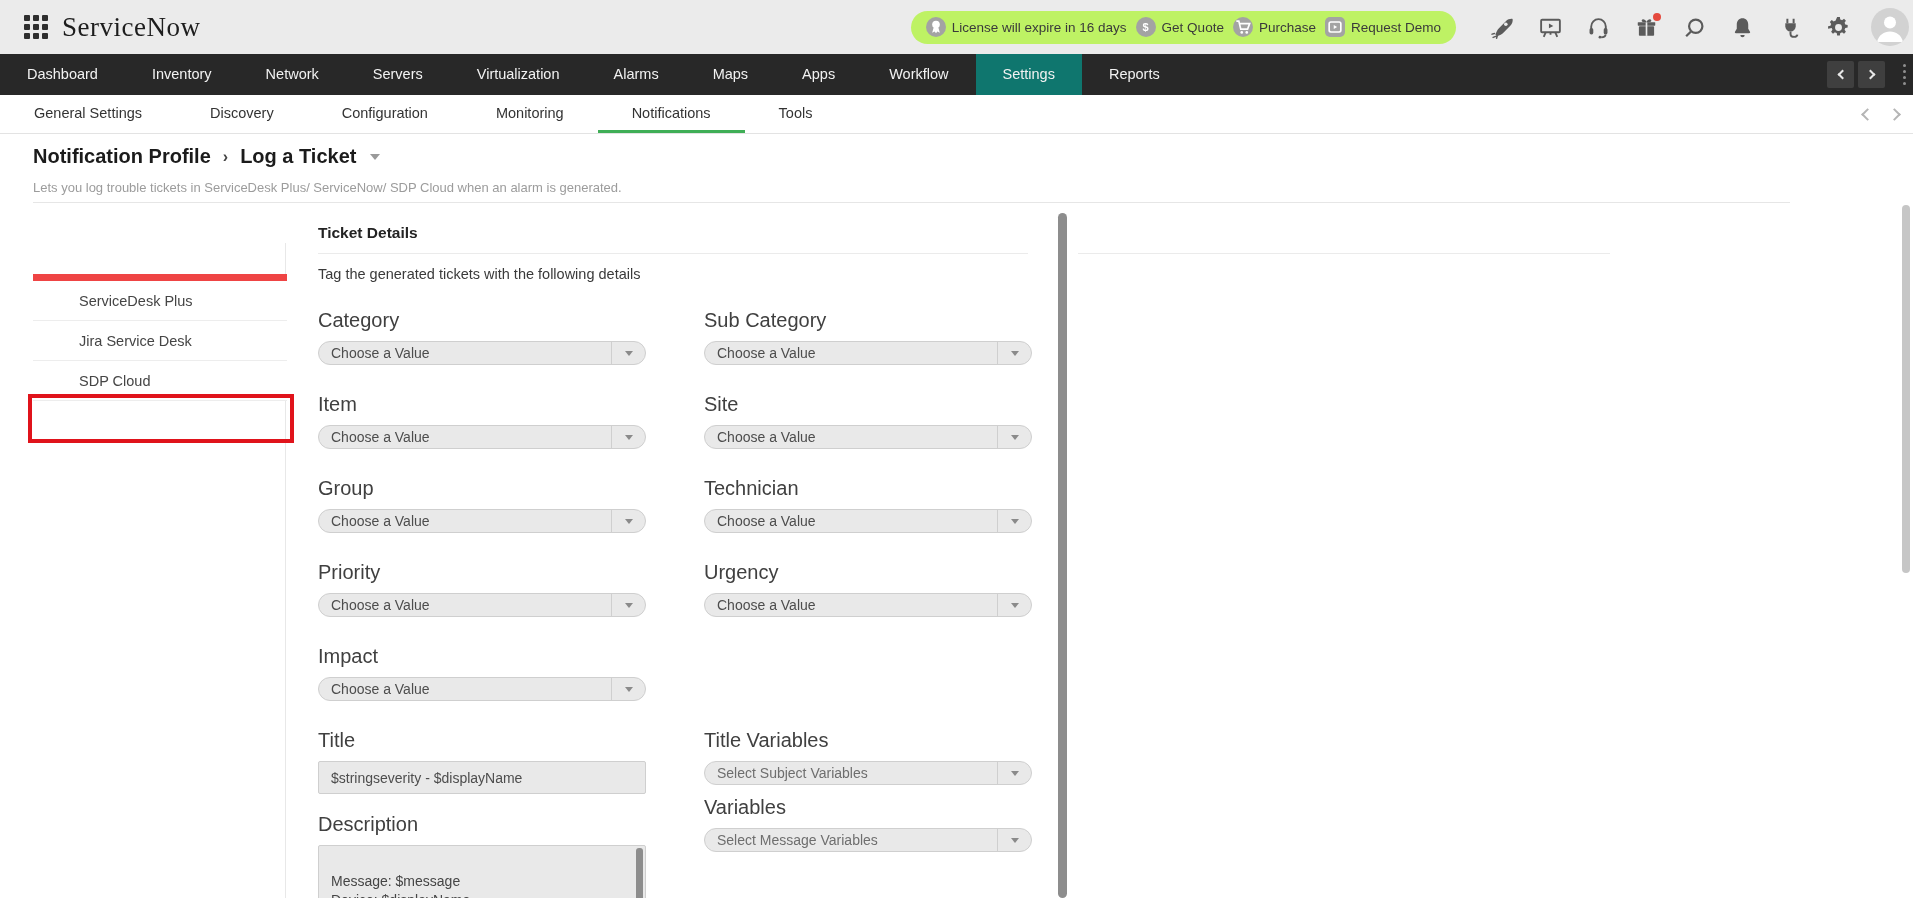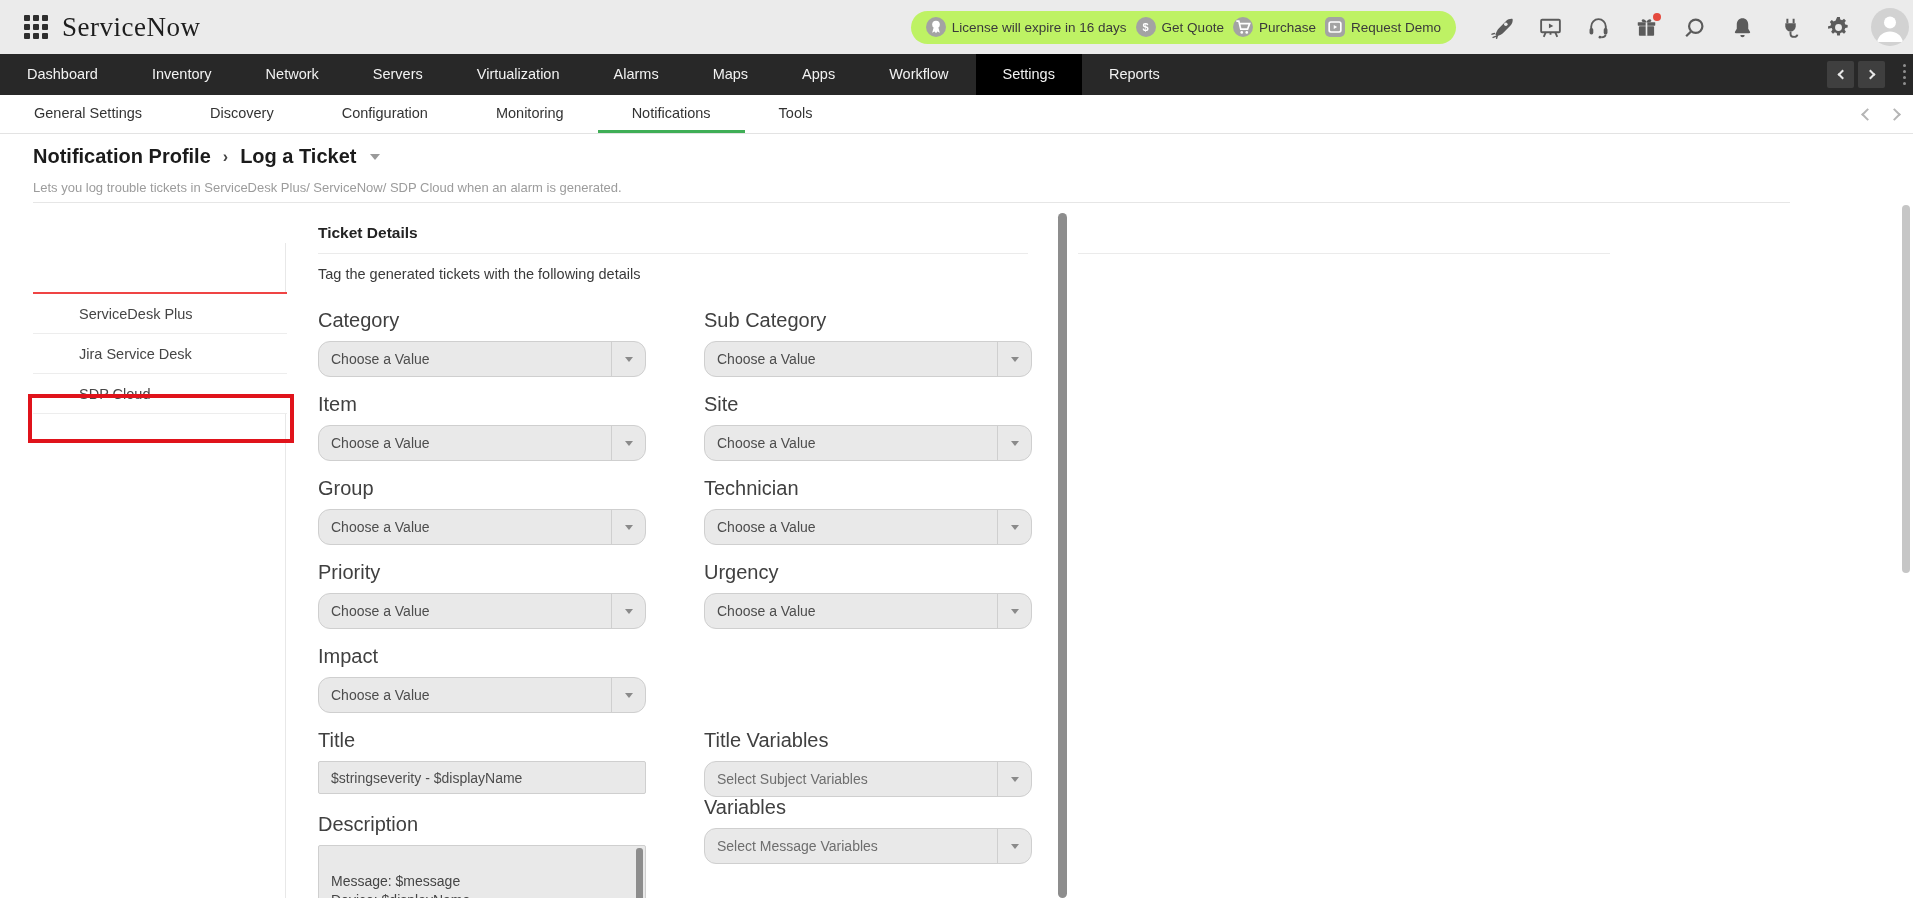--- a/index.html
+++ b/index.html
@@ -27,21 +27,21 @@
   .hd-ic svg { width:25px; height:25px; display:block; }
   .reddot { position:absolute; right:-2px; top:-2px; width:8px; height:8px; border-radius:50%; background:#e5493d; }
   .avatar { width:38px; height:38px; border-radius:50%; background:#d2d2d2; margin-left:20px;
     overflow:hidden; position:relative; cursor:pointer; flex:none; }
   .avatar svg { width:38px; height:38px; }
 
   
   .mainnav { position:absolute; left:0; top:54px; width:1913px; height:41px; background:#282828;
     display:flex; align-items:stretch; }
   .mainnav .item { color:#f2f2f2; font-size:14.5px; line-height:41px; padding:0 27px; cursor:pointer; white-space:nowrap; }
-  .mainnav .item.active { background:#000000; }
+  .mainnav .item.active { background:#0f766e; }
   .mainnav .spacer { flex:1; }
   .navbtn { width:27px; height:27px; background:#3f3f3f; border-radius:2px; margin:7px 2px 0 2px;
     display:flex; align-items:center; justify-content:center; cursor:pointer; }
   .chev { width:7px; height:7px; border-left:2px solid #e8e8e8; border-bottom:2px solid #e8e8e8; }
   .chev.l { transform:rotate(45deg); margin-left:3px; }
   .chev.r { transform:rotate(225deg); margin-right:3px; }
   .nav-dots { width:18px; display:flex; flex-direction:column; align-items:center; justify-content:center; gap:3px; margin-left:8px; cursor:pointer; }
   .nav-dots i { width:3px; height:3px; border-radius:50%; background:#8f8f8f; }
 
   
@@ -62,32 +62,32 @@
     border-top:6px solid #9a9a9a; margin-left:2px; cursor:pointer; }
   .page-desc { position:absolute; left:33px; top:180px; font-size:13px; color:#9c9c9c; }
   .hr-main { position:absolute; left:33px; top:202px; width:1757px; height:1px; background:#e6e6e6; }
 
   
   .vdivider { position:absolute; left:285px; top:243px; width:1px; height:655px; background:#e8e8e8; }
   .hr-ticket-1 { position:absolute; left:318px; top:253px; width:710px; height:1px; background:#ebebeb; }
   .hr-ticket-2 { position:absolute; left:1078px; top:253px; width:532px; height:1px; background:#ebebeb; }
 
   
-  .sidelist { position:absolute; left:33px; top:292px; width:254px; border-top:2px solid #ef4444; }
+  .sidelist { position:absolute; left:33px; top:274px; width:254px; border-top:7px solid #ef4444; }
   .sidelist .row { height:40px; line-height:40px; padding-left:46px; font-size:14.5px; color:#454545;
     border-bottom:1px solid #ededed; background:#fff; cursor:pointer; }
   .red-box { position:absolute; left:28px; top:394px; width:266px; height:49px;
     border:4px solid #e0131b; pointer-events:none; }
 
   
   .sec-title { position:absolute; left:318px; top:224px; font-size:15.5px; font-weight:bold; color:#232323; }
   .sec-sub { position:absolute; left:318px; top:266px; font-size:14.5px; color:#3a3a3a; }
   .field { position:absolute; width:328px; }
   .flabel { font-size:20px; color:#404040; margin-bottom:9px; }
-  .select { height:36px; background:#e9e9e9; border:1px solid #cfcfcf; border-radius:12px;
+  .select { height:24px; background:#e9e9e9; border:1px solid #cfcfcf; border-radius:12px;
     display:flex; align-items:center; cursor:pointer; }
   .sel-text { flex:1; padding-left:12px; font-size:14px; color:#4d4d4d; white-space:nowrap; overflow:hidden; }
   .sel-text.ph { color:#6e6e6e; }
   .sel-arrow { width:34px; align-self:stretch; border-left:1px solid #cfcfcf;
     display:flex; align-items:center; justify-content:center; }
   .tri { width:0; height:0; border-left:4.5px solid transparent; border-right:4.5px solid transparent;
     border-top:5.5px solid #8a8a8a; }
   .txt-input { width:328px; height:33px; background:#e9e9e9; border:1px solid #cfcfcf; border-radius:2px;
     font-size:14px; color:#4d4d4d; padding:0 12px; font-family:"Liberation Sans", sans-serif; }
   .txt-area { position:relative; width:328px; height:92px; background:#e9e9e9; border:1px solid #cfcfcf;

